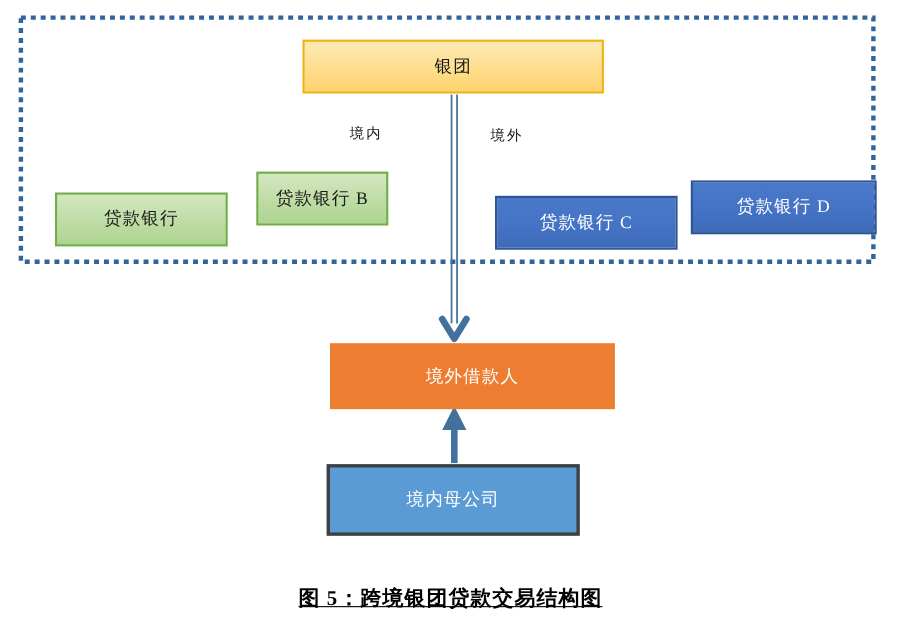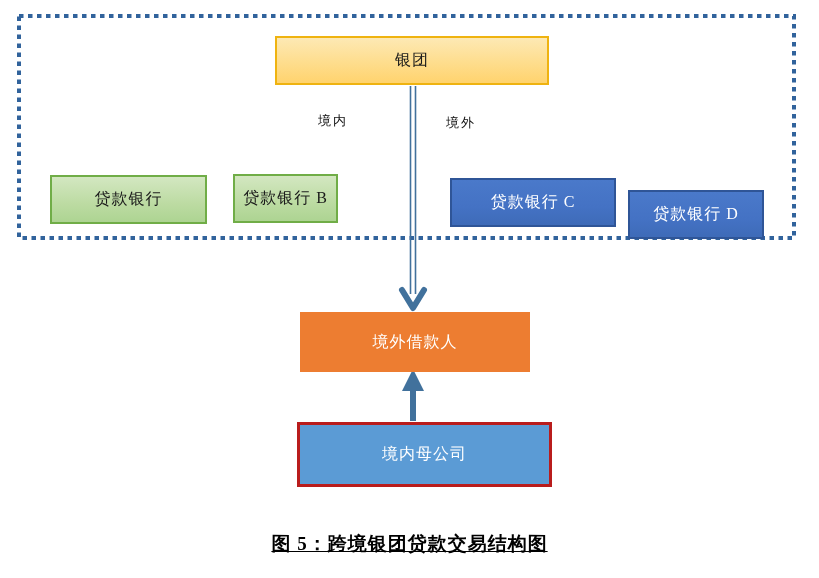--- a/index.html
+++ b/index.html
@@ -27,35 +27,35 @@
     left: 275px; top: 36px; width: 274px; height: 49px;
     background: linear-gradient(180deg, #fde9b4 0%, #fedd8d 55%, #ffd36e 100%);
     border: 2px solid #efb310;
   }
   .node-bank-green {
     background: linear-gradient(180deg, #d3e7c1 0%, #bcdba2 60%, #add492 100%);
     border: 2px solid #70ad47;
     color: #1a1a1a;
   }
   .node-bank-a { left: 50px;  top: 175px; width: 157px; height: 49px; }
-  .node-bank-b { left: 233px; top: 174px; width: 105px; height: 49px; }
+  .node-bank-b { left: 233px; top: 156px; width: 120px; height: 49px; }
   .node-bank-blue {
     background: linear-gradient(180deg, #4a79ca 0%, #4472c4 60%, #3e6bb8 100%);
     border: 2px solid #2f5597;
     color: #ffffff;
   }
   .node-bank-c { left: 450px; top: 178px; width: 166px; height: 49px; }
-  .node-bank-d { left: 628px; top: 190px; width: 136px; height: 49px; }
+  .node-bank-d { left: 628px; top: 164px; width: 169px; height: 49px; }
   .node-borrower {
-    left: 300px; top: 312px; width: 230px; height: 60px;
+    left: 300px; top: 312px; width: 259px; height: 60px;
     background: #ed7d31; color: #ffffff;
   }
   .node-parent {
-    left: 297px; top: 422px; width: 255px; height: 65px;
-    background: #5b9bd5; border: 3px solid #b91c1c; color: #ffffff;
+    left: 297px; top: 422px; width: 230px; height: 65px;
+    background: #5b9bd5; border: 3px solid #404040; color: #ffffff;
   }
   .region-label {
     position: absolute; font-size: 13px; color: #111111;
     letter-spacing: 2px; white-space: nowrap;
   }
   .region-domestic { left: 318px; top: 112px; }
   .region-overseas { left: 446px; top: 114px; text-align: center; }
   .figure-caption {
     position: absolute; left: 0; top: 531px; width: 819px;
     text-align: center; font-size: 19px; font-weight: bold; color: #000000;

